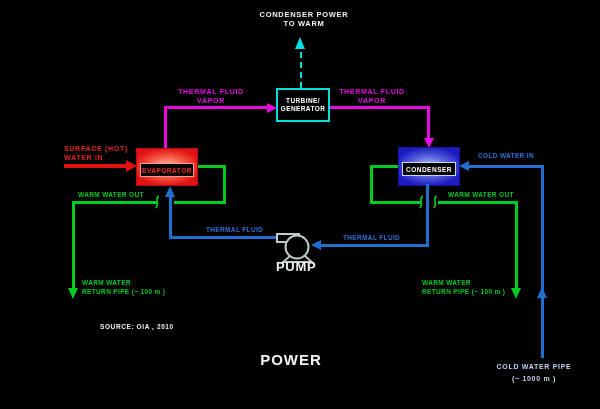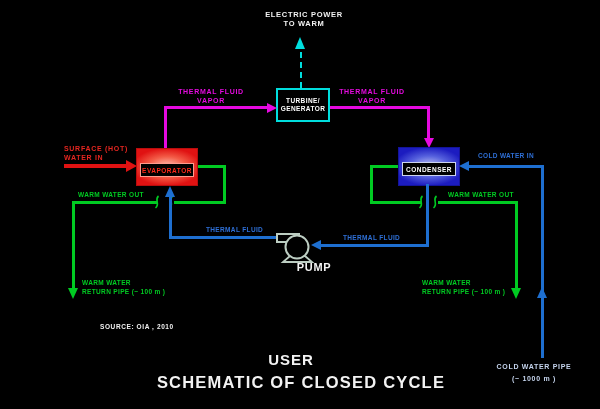--- a/index.html
+++ b/index.html
@@ -67,21 +67,21 @@
   }
   .brk{position:absolute;}
   .titles{position:absolute;color:var(--white);text-align:center;white-space:nowrap;}
 </style>
 </head>
 <body>
 
 <div class="stage">
 
   <div class="lbl white" style="left:254px;top:11px;width:100px;text-align:center;font-size:7.5px;">
-    <span>ELECTRIC POWER</span><br>
+    <span>CONDENSER POWER</span><br>
     <span>TO WARM</span>
   </div>
   <div class="ah ah-u-cyan" style="left:295px;top:37px;"></div>
   <div class="dash" style="left:300px;top:52px;height:36px;"></div>
 
   <div class="node turb">
     <span>TURBINE/</span>
     <span>GENERATOR</span>
   </div>
 
@@ -169,20 +169,19 @@
   <div class="pipe p-blu" style="left:426px;top:184px;width:3px;height:63px;"></div>
   <div class="pipe p-blu" style="left:320px;top:244px;width:109px;height:3px;"></div>
   <div class="ah ah-l-blu" style="left:311px;top:240px;"></div>
   <div class="lbl blut sm" style="left:343px;top:234px;">THERMAL FLUID</div>
 
   <svg style="position:absolute;left:270px;top:226px;" width="52" height="40">
     <rect x="7" y="8" width="22" height="8" fill="#000" stroke="#bccdc2" stroke-width="2"></rect>
     <path d="M20,30 L13,36 L42,36 L35,30 Z" fill="#000" stroke="#bccdc2" stroke-width="1.8"></path>
     <circle cx="27" cy="21" r="11.5" fill="#000" stroke="#bccdc2" stroke-width="2"></circle>
   </svg>
-  <div class="lbl white" style="left:295px;top:263px;width:38px;text-align:center;font-size:11px;">PUMP</div>
+  <div class="lbl white" style="left:276px;top:263px;width:38px;text-align:center;font-size:13px;">PUMP</div>
 
   <div class="lbl white sm" style="left:100px;top:323px;letter-spacing:.6px;">SOURCE: OIA , 2010</div>
 
-  <div class="titles" style="left:241px;top:351px;width:100px;font-size:15px;letter-spacing:1px;">USER</div>
-  <div class="titles" style="left:141px;top:373px;width:320px;font-size:16.5px;letter-spacing:1.2px;">SCHEMATIC OF CLOSED CYCLE</div>
+  <div class="titles" style="left:241px;top:351px;width:100px;font-size:15px;letter-spacing:1px;">POWER</div>
 
 </div>
 
 </body></html>

